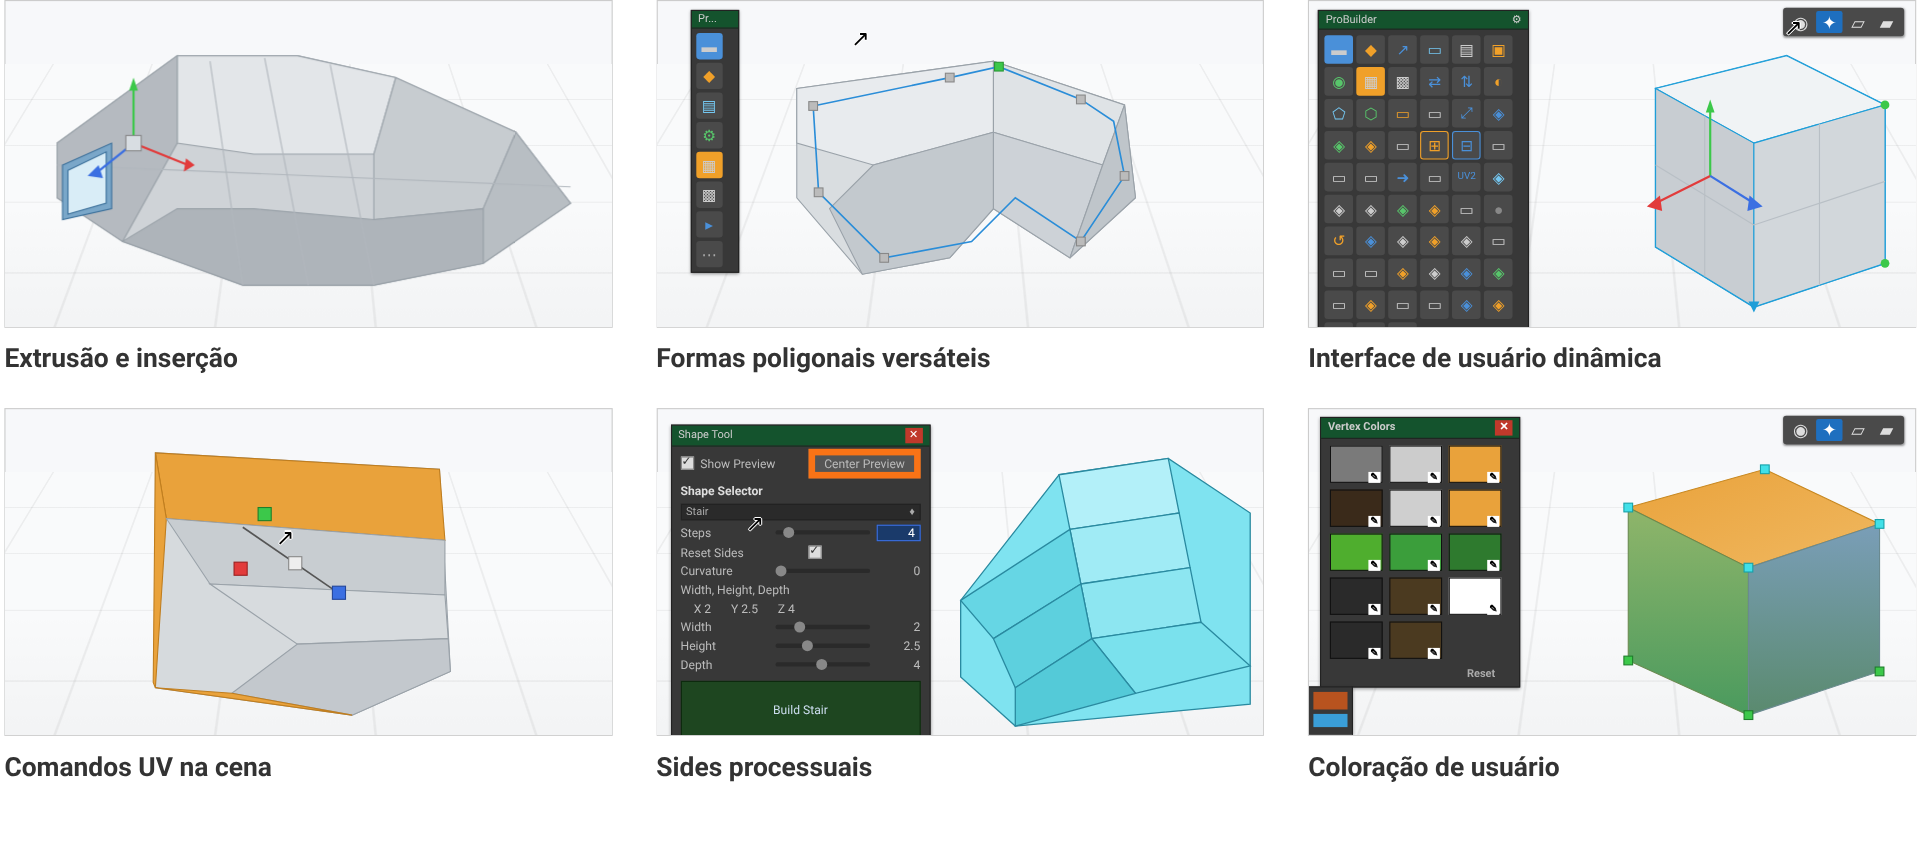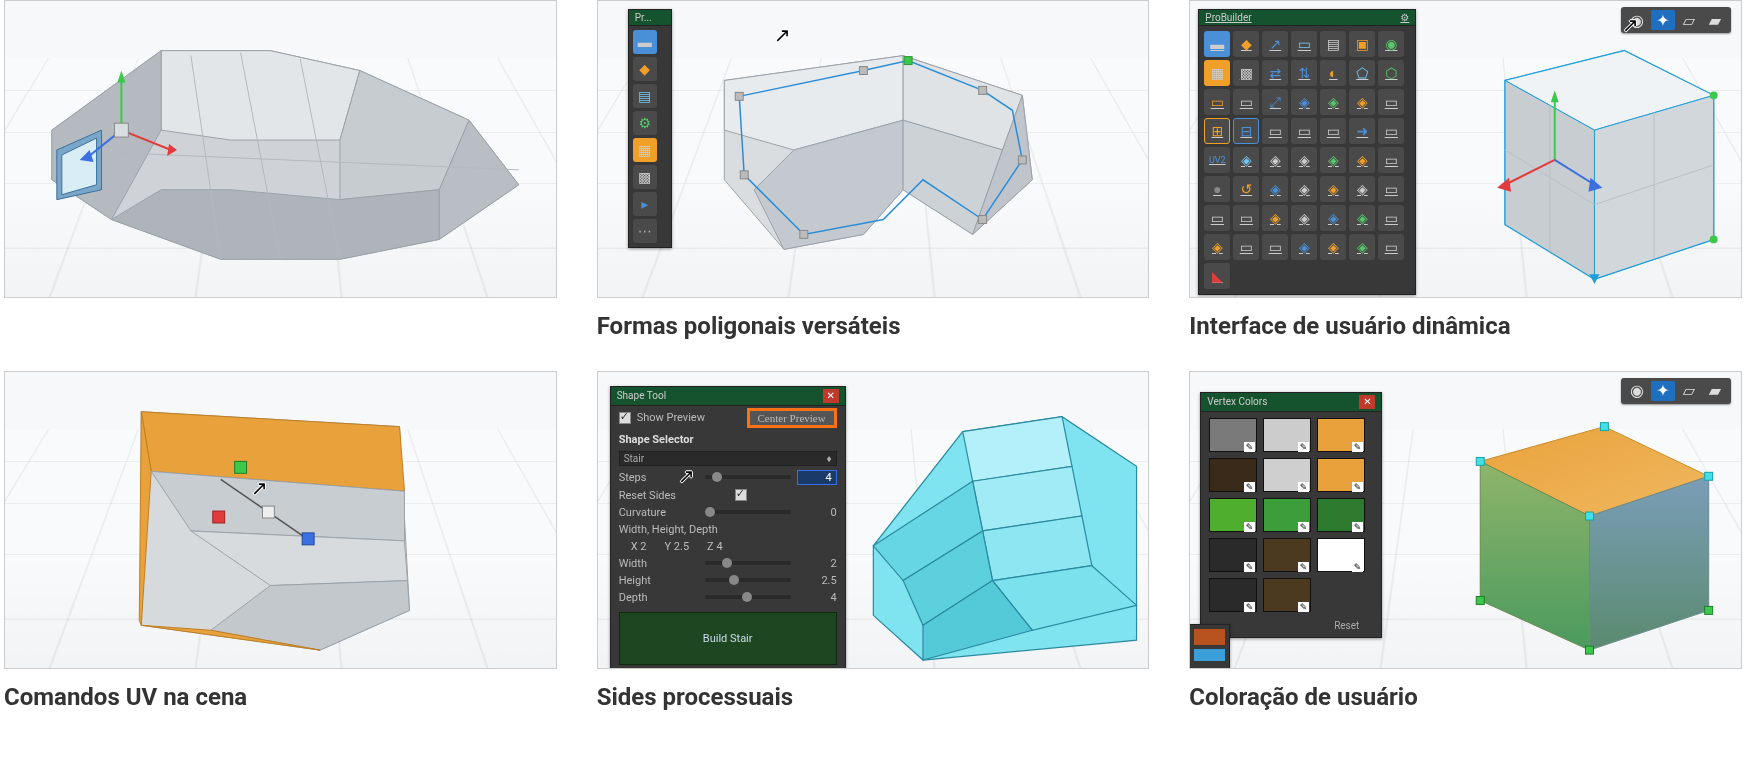--- a/index.html
+++ b/index.html
@@ -78,20 +78,21 @@
           <line x1="110" y1="130" x2="110" y2="80" stroke="#3cc84a"></line>
           <polygon points="106,82 114,82 110,70" fill="#3cc84a"></polygon>
           <line x1="110" y1="130" x2="160" y2="150" stroke="#e23b3b"></line>
           <polygon points="158,144 166,150 156,156" fill="#e23b3b"></polygon>
           <line x1="110" y1="130" x2="75" y2="158" stroke="#3b6fe2"></line>
           <polygon points="78,150 68,160 82,162" fill="#3b6fe2"></polygon>
           <rect x="103" y="123" width="14" height="14" fill="#d8dde2" stroke="#888"></rect>
         </g>
       </svg>
     </div>
+    <div class="caption">Extrusão e inserção</div>
   </div>
 
   <div class="card">
     <div class="thumb">
       <div class="floor"></div>
       <svg class="overlay" viewBox="0 0 540 298" width="100%" height="100%">
 
         <polygon points="120,80 300,55 420,95 430,180 370,235 300,190 260,235 180,250 120,180" fill="#d9dde0" stroke="#9aa2a9"></polygon>
         <polygon points="120,80 300,55 300,120 190,150 120,130" fill="#e8ebee" stroke="#9aa2a9"></polygon>
         <polygon points="300,55 420,95 400,150 300,120" fill="#dfe3e6" stroke="#9aa2a9"></polygon>
@@ -154,21 +155,21 @@
           <polygon points="314,178 302,188 316,192" fill="#e23b3b"></polygon>
           <line x1="360" y1="160" x2="400" y2="185" stroke="#3b6fe2" stroke-width="2"></line>
           <polygon points="396,178 408,188 394,192" fill="#3b6fe2"></polygon>
         </g>
 
         <circle cx="520" cy="95" r="4" fill="#3cc84a"></circle>
         <circle cx="520" cy="240" r="4" fill="#3cc84a"></circle>
         <polygon points="395,275 405,275 400,285" fill="#1f9ed8"></polygon>
       </svg>
 
-      <div class="panel" style="left:8px; top:8px; width:218px;text-decoration:underline;">
+      <div class="panel" style="left:8px; top:8px; width:192px;">
         <div class="panel-header">
             <span>ProBuilder</span>
             <span style="margin-left:auto;">⚙</span>
           </div>
         <div class="icon-row" style="gap:3px; padding:5px;">
           <div class="tool-ico" style="background:#4a90d9;">▬</div>
           <div class="tool-ico" style="background:#4a4a4a;color:#f0a029;">◆</div>
           <div class="tool-ico" style="background:#4a4a4a;color:#4a90d9;">↗</div>
           <div class="tool-ico" style="background:#4a4a4a;color:#74c6f0;">▭</div>
           <div class="tool-ico" style="background:#4a4a4a;color:#ccc;">▤</div>
@@ -288,21 +289,21 @@
       </svg>
 
       <div class="panel" style="left:12px; top:14px; width:236px;">
         <div class="panel-header">
           <span>Shape Tool</span>
           <div class="close-btn">✕</div>
         </div>
         <div class="st-row">
           <span class="chk checked"></span>
           <span>Show Preview</span>
-          <span style="margin-left:auto; background:#555; padding:1px 8px; border:3px solid #f97316;font-family:Liberation Serif, serif;">Center Preview</span>
+          <span style="margin-left:auto; background:#555; padding:1px 8px; border:6px solid #f97316;">Center Preview</span>
         </div>
         <div style="padding:3px 8px; font-weight:bold; color:#ddd; font-size:11px;">Shape Selector</div>
         <div class="sel-box">
             <span>Stair</span>
             <span style="margin-left:auto;">♦</span>
           </div>
         <div class="st-row">
           <span class="lbl">Steps</span>
           <div class="slider">
               <div class="knob" style="left:8%;"></div>
@@ -384,21 +385,21 @@
           <rect x="511" y="101" width="8" height="8"></rect>
           <rect x="391" y="141" width="8" height="8"></rect>
         </g>
         <g fill="#3cc84a" stroke="#1e7e2b">
           <rect x="281" y="226" width="8" height="8"></rect>
           <rect x="391" y="276" width="8" height="8"></rect>
           <rect x="511" y="236" width="8" height="8"></rect>
         </g>
       </svg>
 
-      <div class="panel" style="left:10px; top:20px; width:182px;">
+      <div class="panel" style="left:10px; top:7px; width:182px;font-weight:bold;">
         <div class="panel-header">
           <span>Vertex Colors</span>
           <div class="close-btn">✕</div>
         </div>
         <div class="swatch-grid">
           <div class="swatch" style="background:#7a7a7a;"></div>
           <div class="swatch" style="background:#cccccc;"></div>
           <div class="swatch" style="background:#e9a23b;"></div>
           <div class="swatch" style="background:#3a2a1a;"></div>
           <div class="swatch" style="background:#cfcfcf;"></div>

